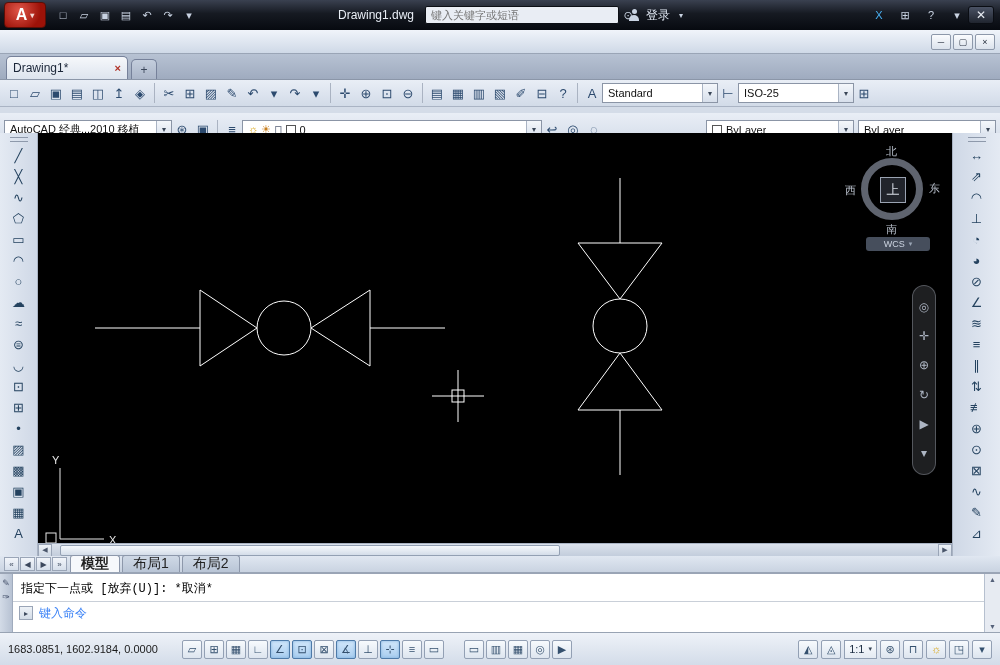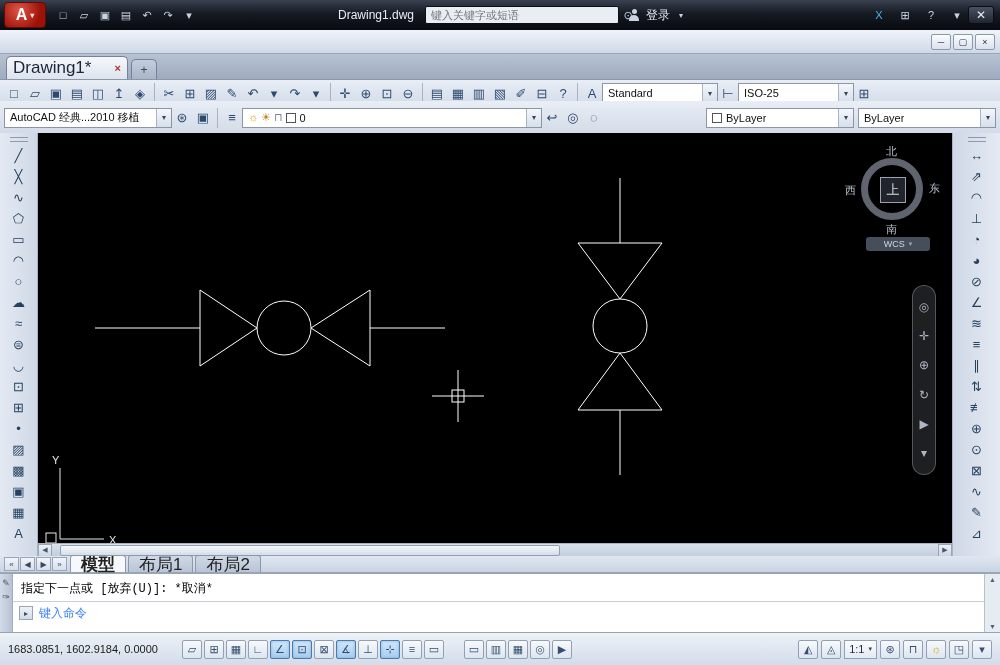--- a/index.html
+++ b/index.html
@@ -44,31 +44,31 @@
     justify-content:center; border:1px solid #8d98aa; border-radius:2px;
     background:linear-gradient(#fbfcfe,#dbe2ec); }
 
   
   #tabbar { position:absolute; left:0; top:54px; width:1000px; height:26px;
     background:linear-gradient(#b7c2d3,#9fabbf); border-bottom:1px solid #8b96a8;
     display:flex; align-items:flex-end; padding-left:6px; }
   #doc-tab { height:23px; width:122px; border:1px solid #76819a; border-bottom:none;
     border-radius:5px 5px 0 0; background:linear-gradient(#f6f8fb,#dde4ee);
     display:flex; align-items:center; padding:0 6px; gap:6px; }
-  #doc-tab .lbl { font-size:17px; color:#1b2638; }
+  #doc-tab .lbl { font-size:12px; color:#1b2638; }
   #doc-tab .x { margin-left:auto; color:#b03226; font-weight:bold; font-size:11px; }
   #new-tab { height:20px; width:26px; margin-left:3px; border:1px solid #76819a; border-bottom:none;
     border-radius:5px 5px 0 0; background:linear-gradient(#c4cedd,#aab5c8);
     display:flex; align-items:center; justify-content:center; font-size:12px; color:#3a465a; }
 
   
   .toolbar { position:absolute; left:0; width:1000px; background:linear-gradient(#e9eef6,#d2dbe8);
     border-bottom:1px solid #aab4c4; display:flex; align-items:center; padding:0 4px; }
   #toolbar1 { top:80px; height:27px; }
-  #toolbar2 { top:101px; height:34px; }
+  #toolbar2 { top:113px; height:34px; }
   .grp { display:flex; align-items:center; gap:1px; }
   .tbtn { width:20px; height:20px; display:flex; align-items:center; justify-content:center;
     font-size:13px; color:#2c4a6e; border-radius:2px; }
   .vsep { width:1px; height:20px; background:#aab3c2; margin:0 4px; flex:none; }
   .combo { display:flex; align-items:center; height:20px; background:#fff; border:1px solid #8b95a6;
     font-size:11px; color:#111; padding-left:5px; }
   .combo .ctext { white-space:nowrap; overflow:hidden; }
   .combo .arrow { margin-left:auto; width:15px; height:100%; display:flex; align-items:center;
     justify-content:center; background:linear-gradient(#f4f7fb,#d7dfeb); border-left:1px solid #aab4c4;
     font-size:8px; color:#3a4657; flex:none; }
@@ -116,21 +116,21 @@
     justify-content:center; background:linear-gradient(#eef2f8,#ccd6e3); border:1px solid #9aa5b7; }
   #hthumb { margin-left:8px; width:500px; height:11px; border-radius:2px;
     background:linear-gradient(#f6f9fc,#d4dde9); border:1px solid #93a0b3; }
 
   
   #layoutrow { position:absolute; left:0; top:556px; width:1000px; height:17px;
     background:linear-gradient(#e0e7f1,#c9d3e1); border-bottom:1px solid #9aa5b6;
     display:flex; align-items:center; padding-left:4px; }
   .lt-nav { width:15px; height:14px; font-size:8px; color:#3c485d; display:flex; align-items:center;
     justify-content:center; background:linear-gradient(#f2f5fa,#d6dfeb); border:1px solid #9aa5b7; margin-right:1px; }
-  .lt-tab { height:16px; padding:8px 10px; font-size:17px; color:#222; display:flex; align-items:center;
+  .lt-tab { height:16px; padding:8px 10px; font-size:14px; color:#222; display:flex; align-items:center;
     border:1px solid #8d98ab; border-bottom:none; background:linear-gradient(#cfd9e6,#b9c5d6);
     border-radius:3px 3px 0 0; margin-left:2px; }
   .lt-tab.active { background:#f6f8fb; font-weight:bold; }
 
   
   #command { position:absolute; left:0; top:573px; width:1000px; height:59px; background:#fff;
     border-top:1px solid #9aa4b5; }
   #cmd-grip { position:absolute; left:0; top:0; width:13px; height:100%;
     background:linear-gradient(90deg,#d3dbe7,#b7c2d3); border-right:1px solid #a0abbd;
     display:flex; flex-direction:column; align-items:center; padding-top:4px; gap:4px; }

